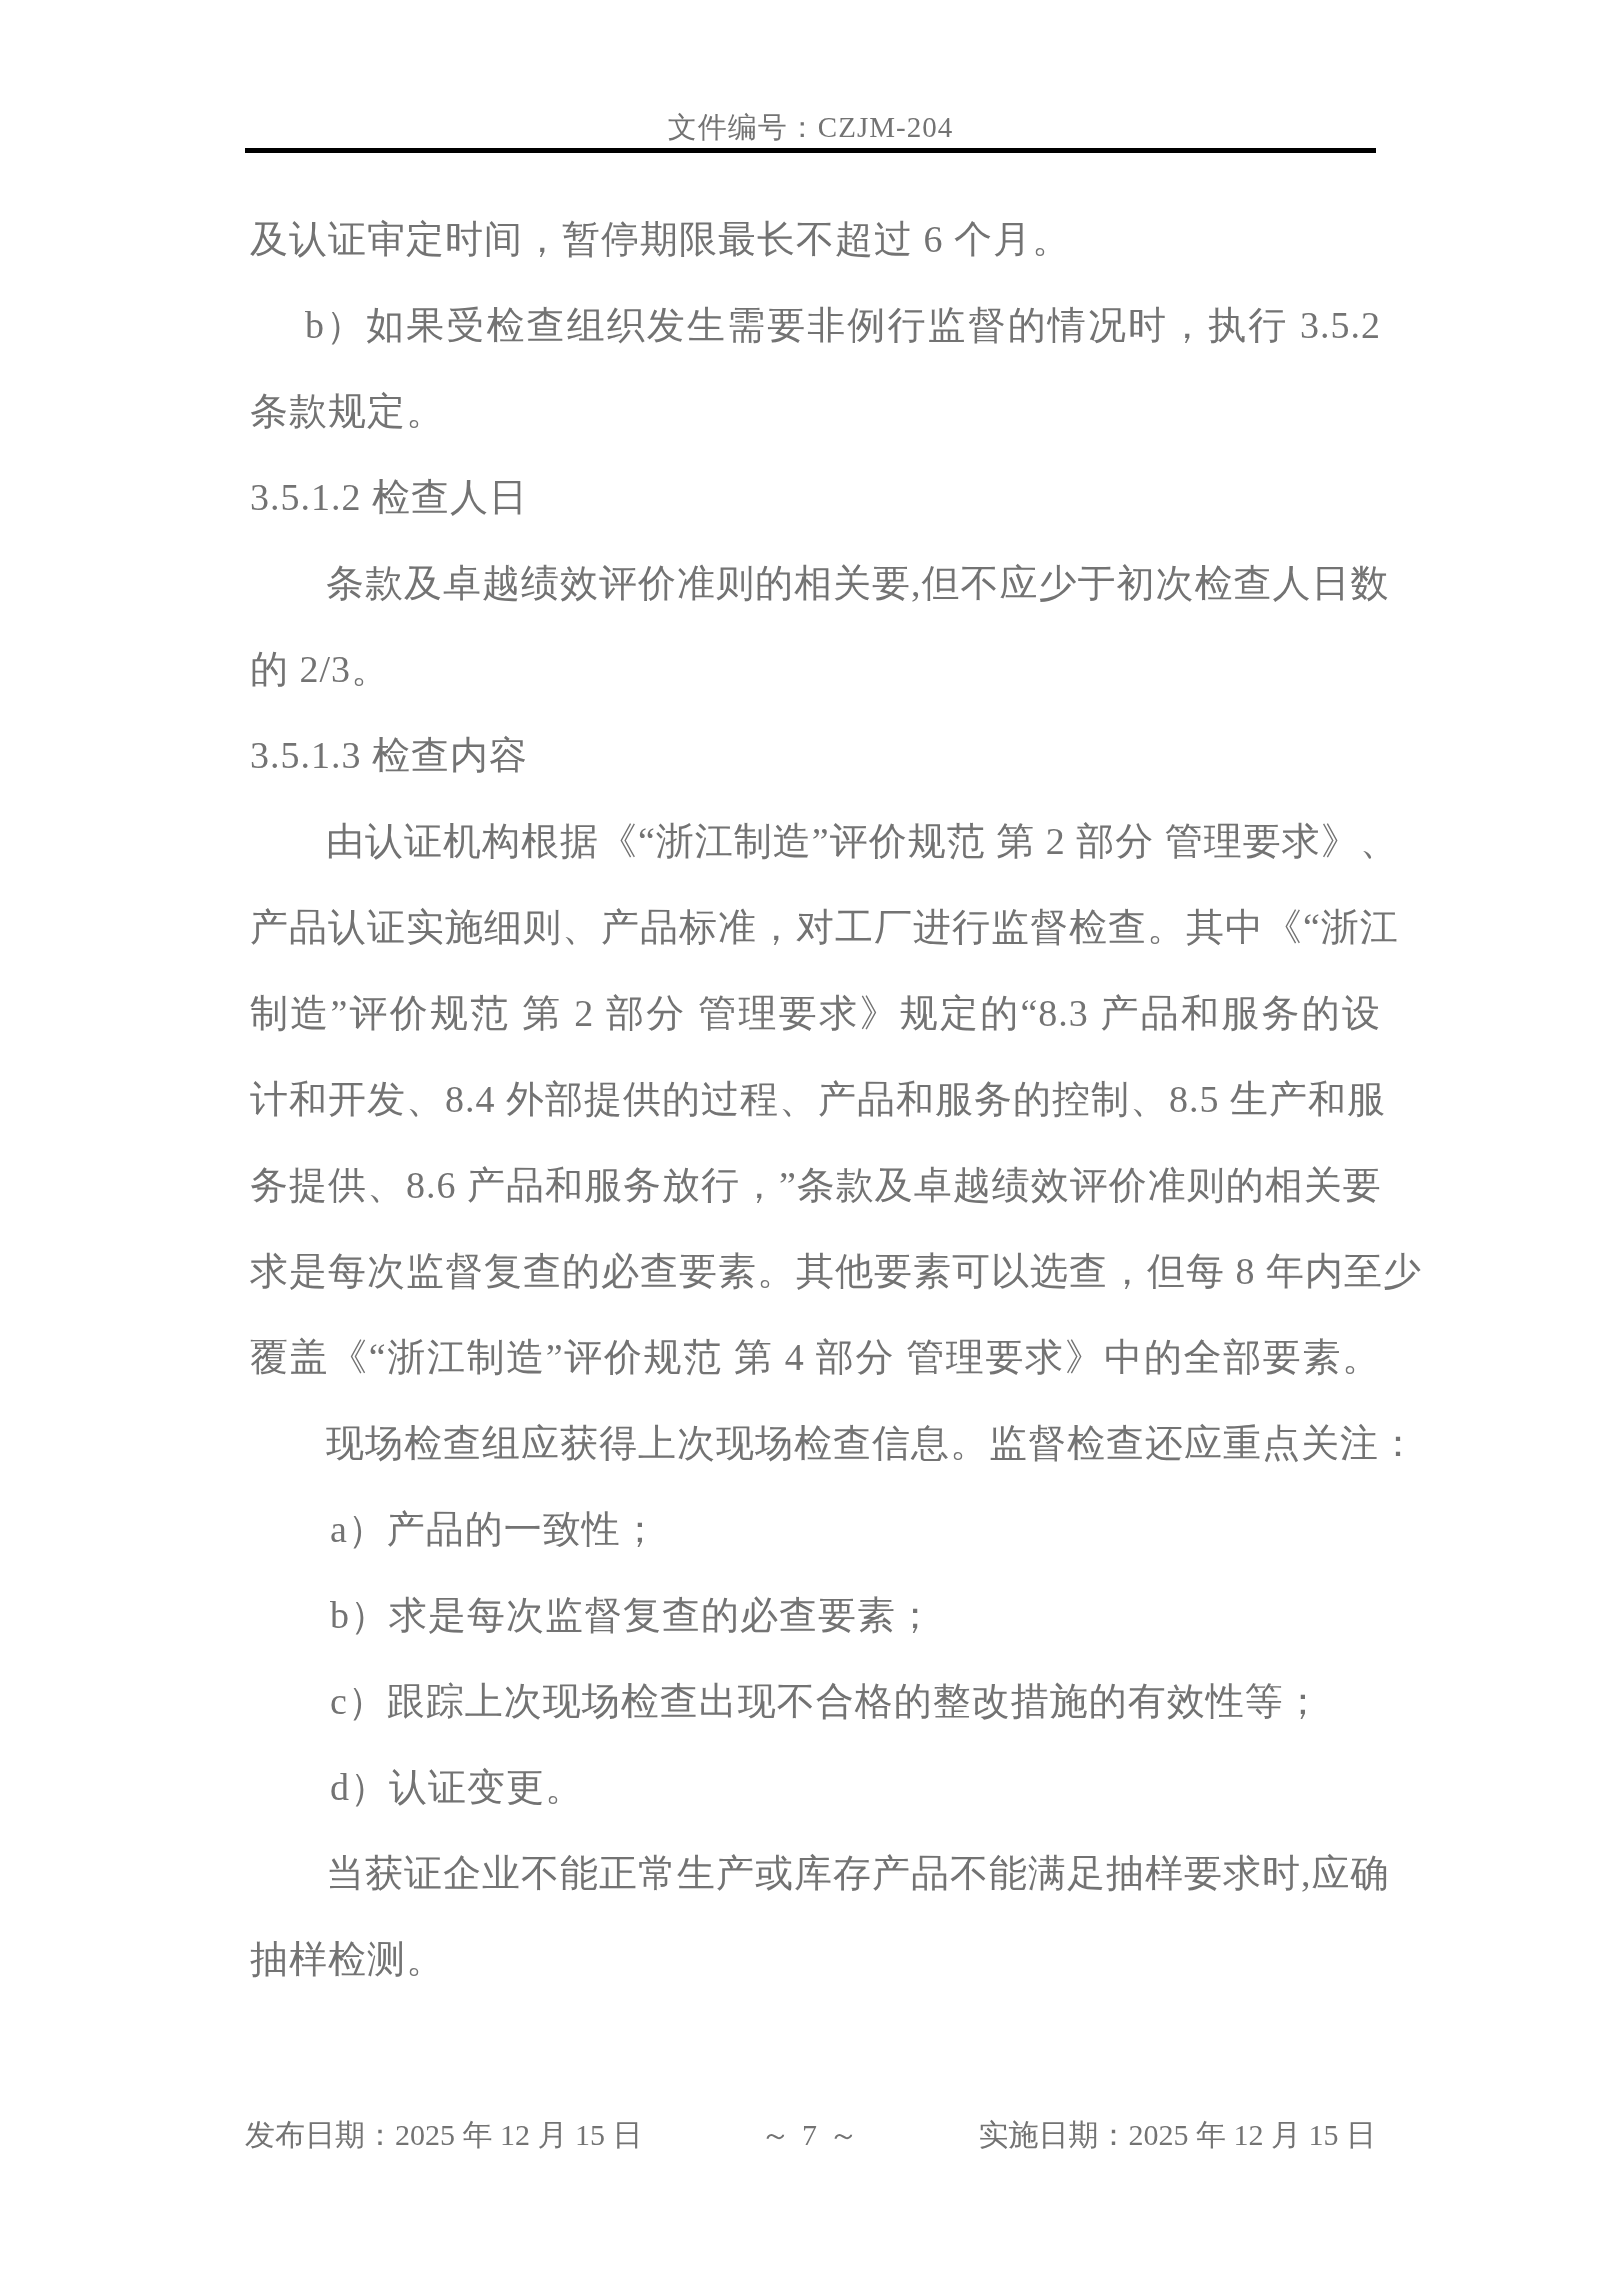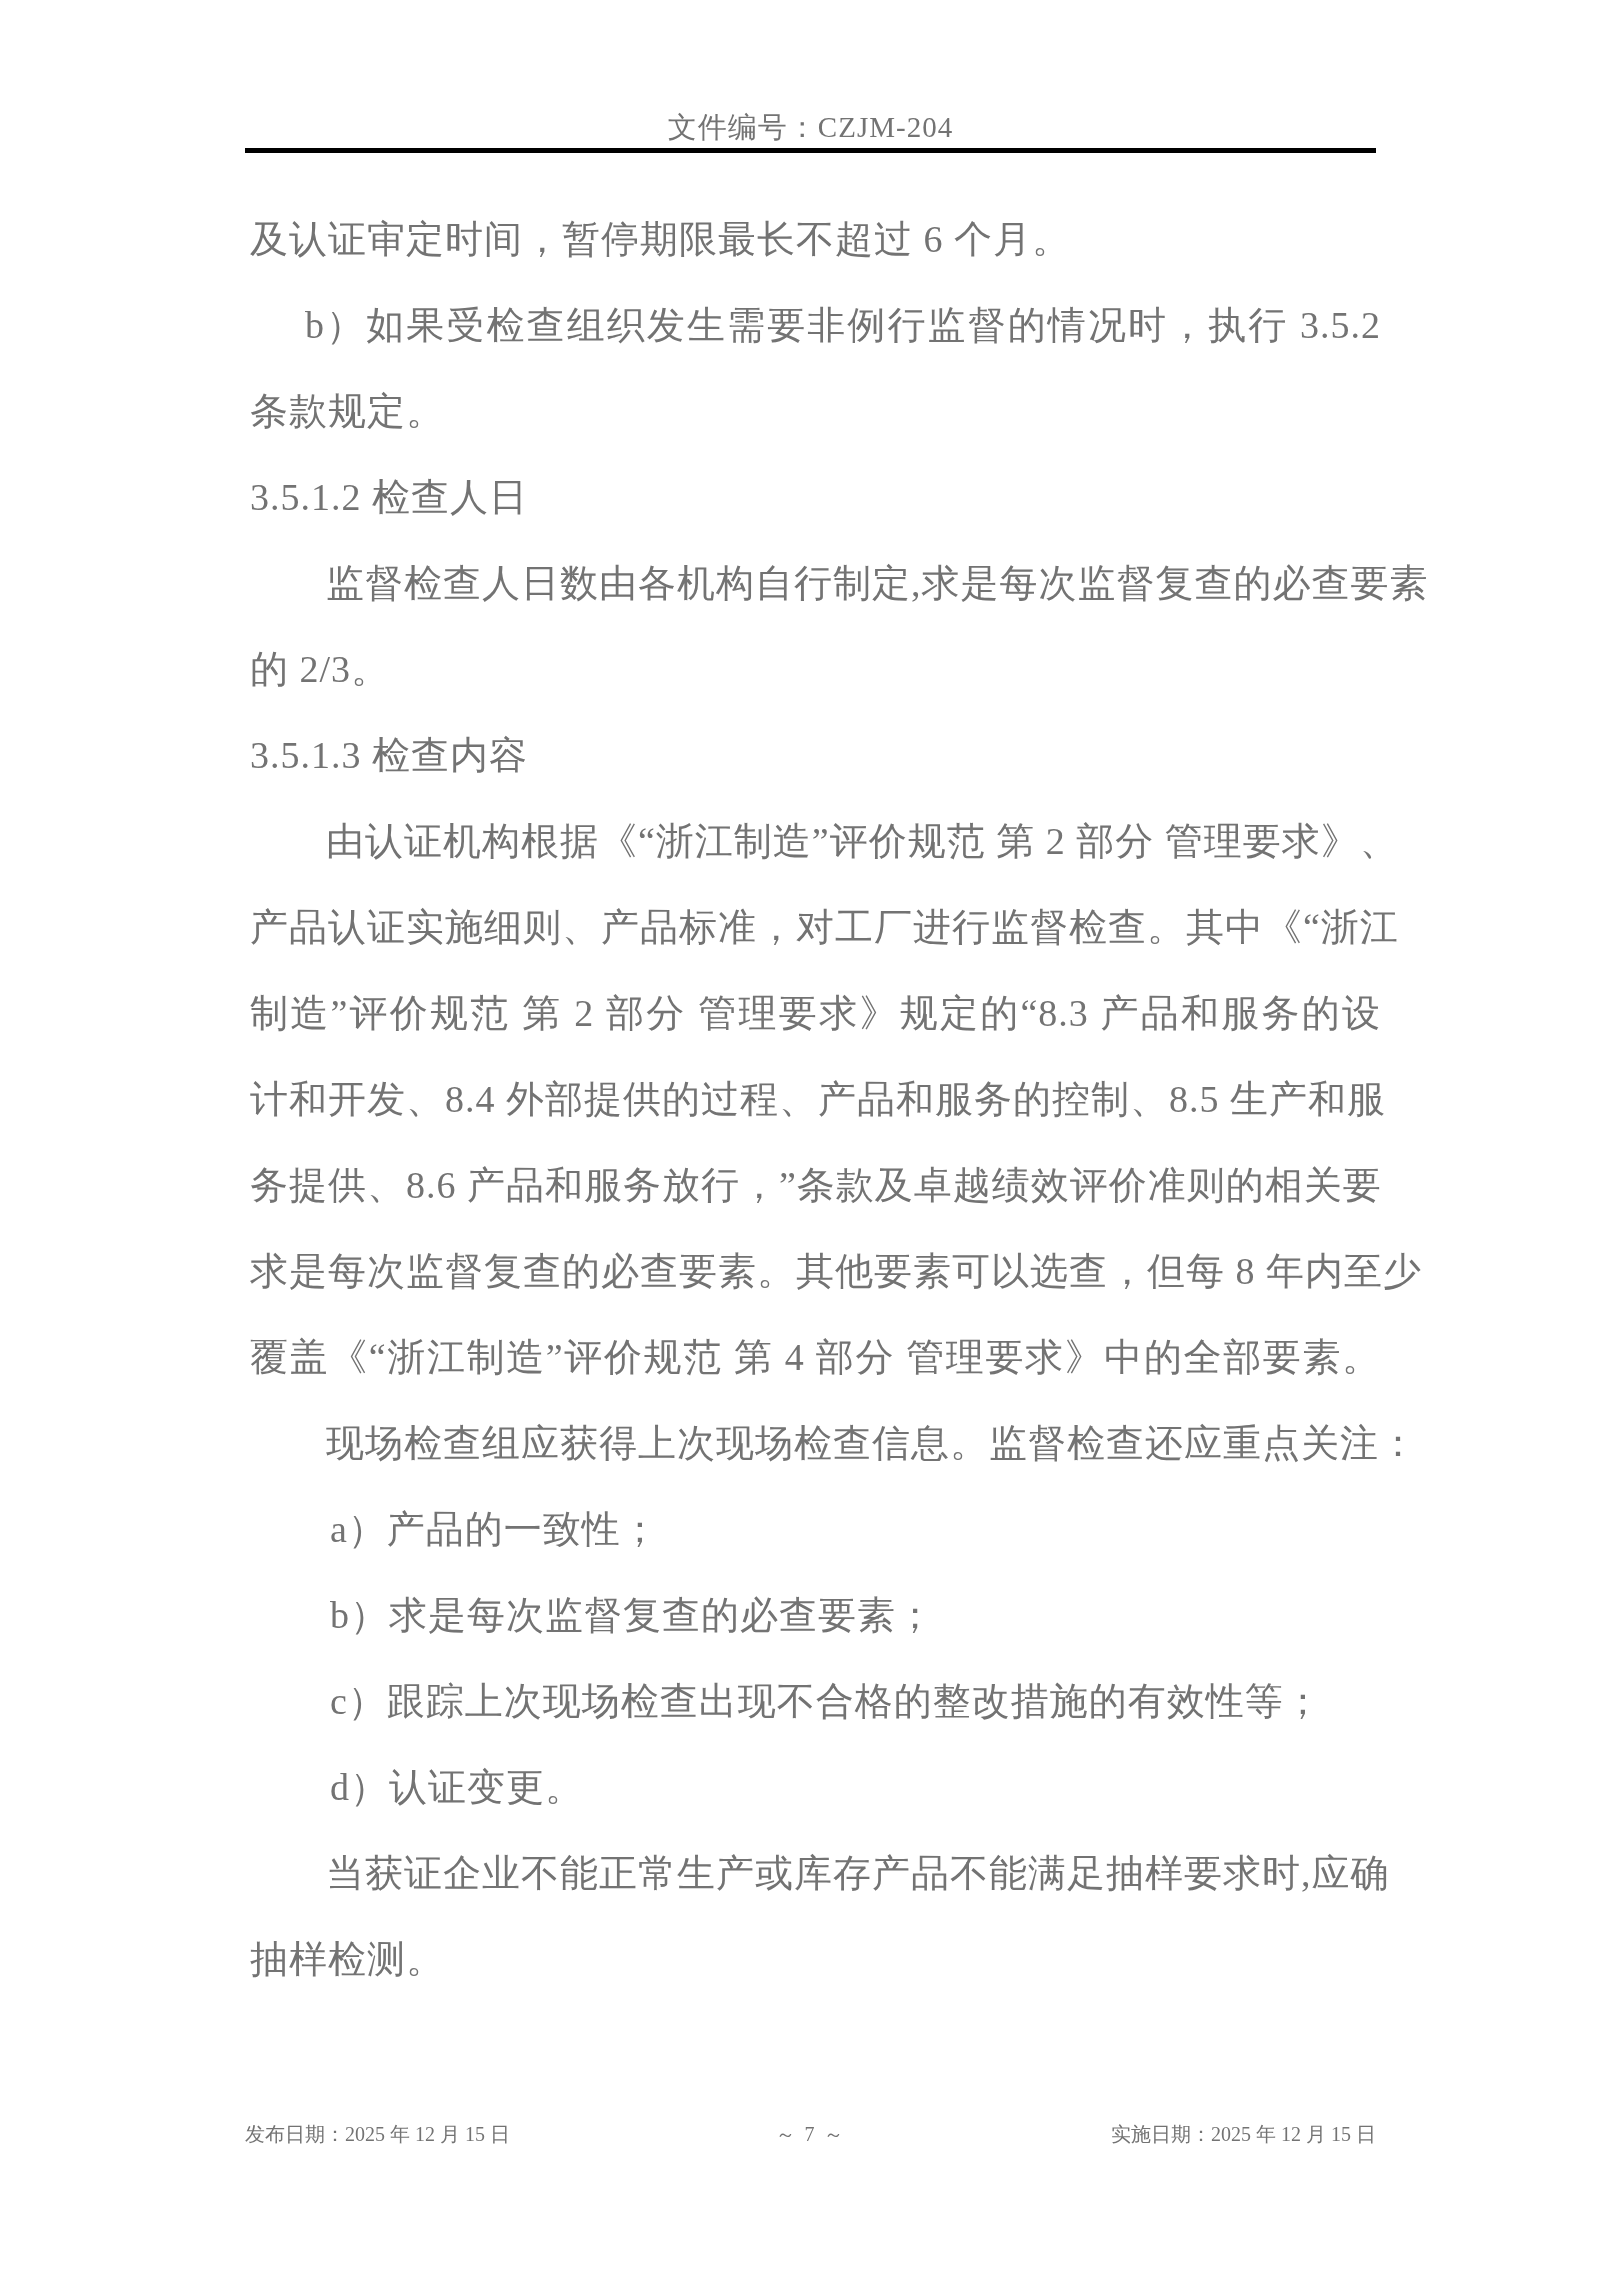--- a/index.html
+++ b/index.html
@@ -59,41 +59,41 @@
   .ind-l { padding-left: 80px; }
 
   .doc-footer {
     position: absolute;
     top: 2113px;
     left: 245px;
     width: 1131px;
     display: flex;
     justify-content: space-between;
     align-items: flex-start;
-    font-size: 20px;
+    font-size: 30px;
     line-height: 43px;
   }
   .doc-footer .page-num {
     letter-spacing: 2px;
   }
 </style>
 </head>
 <body>
 
 <div class="page">
 
   <div class="doc-header">文件编号：CZJM-204</div>
   <div class="header-rule"></div>
 
   <div class="body-text">
     <div class="line">及认证审定时间，暂停期限最长不超过 6 个月。</div>
     <div class="line ind-b just">b）如果受检查组织发生需要非例行监督的情况时，执行 3.5.2</div>
     <div class="line">条款规定。</div>
     <div class="line">3.5.1.2 检查人日</div>
-    <div class="line ind-p just">监督检查人日数由各机构自行制定,求是每次监督复查的必查要素</div>
+    <div class="line ind-p just">条款及卓越绩效评价准则的相关要,但不应少于初次检查人日数</div>
     <div class="line">的 2/3。</div>
     <div class="line">3.5.1.3 检查内容</div>
     <div class="line ind-p just">由认证机构根据《“浙江制造”评价规范 第 2 部分 管理要求》、</div>
     <div class="line just">产品认证实施细则、产品标准，对工厂进行监督检查。其中《“浙江</div>
     <div class="line just">制造”评价规范 第 2 部分 管理要求》规定的“8.3 产品和服务的设</div>
     <div class="line just">计和开发、8.4 外部提供的过程、产品和服务的控制、8.5 生产和服</div>
     <div class="line just">务提供、8.6 产品和服务放行，”条款及卓越绩效评价准则的相关要</div>
     <div class="line just">求是每次监督复查的必查要素。其他要素可以选查，但每 8 年内至少</div>
     <div class="line just">覆盖《“浙江制造”评价规范 第 4 部分 管理要求》中的全部要素。</div>
     <div class="line ind-p just">现场检查组应获得上次现场检查信息。监督检查还应重点关注：</div>

